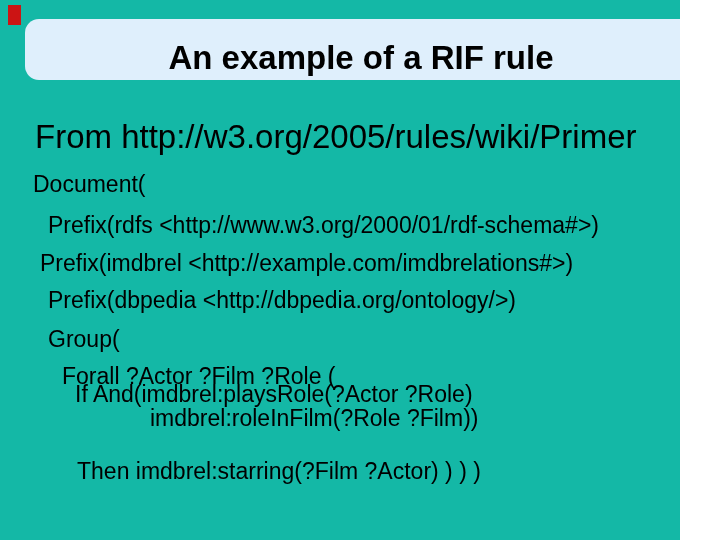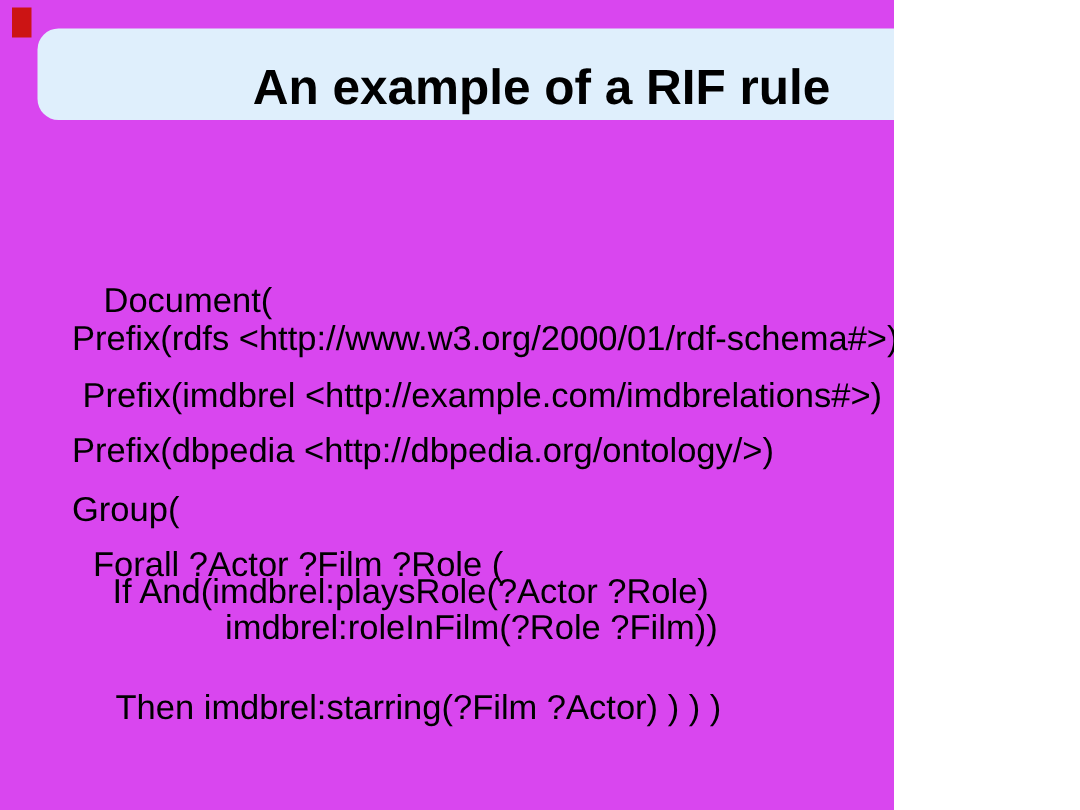--- a/index.html
+++ b/index.html
@@ -3,23 +3,23 @@
 <meta charset="utf-8">
 <style>
   html, body {
     margin: 0;
     padding: 0;
     background: #ffffff;
     font-family: "Liberation Sans", sans-serif;
   }
   .slide {
     position: relative;
-    width: 596px;
+    width: 680px;
     height: 540px;
-    background: #d946ef;
+    background: #14b8a6;
     overflow: hidden;
   }
   .corner-mark {
     position: absolute;
     background: #cc1414;
   }
   .corner-mark.tl { left: 8px; top: 5px; width: 13px; height: 20px; }
   .corner-mark.tr { left: 701px; top: 21px; width: 14px; height: 17px; }
   .title-bar {
     position: absolute;
@@ -65,25 +65,26 @@
 <body>
 
 <div class="slide">
 
   <div class="corner-mark tl" style="background: rgb(204, 20, 20);"></div>
   <div class="corner-mark tr" style="background: rgb(204, 20, 20);"></div>
 
   <div class="title-bar" style="background: rgb(223, 239, 252);"></div>
   <div class="title-text">An example of a RIF rule</div>
 
+  <div class="source-line">From http://w3.org/2005/rules/wiki/Primer</div>
 
   <div id="code-block">
-      <div class="code-line" style="left: 33px; top: 188px; color: rgb(0, 0, 0); margin-left: 36px;">Document(</div>
+      <div class="code-line" style="left: 33px; top: 172px; color: rgb(0, 0, 0);">Document(</div>
       <div class="code-line" style="left: 48px; top: 213px; color: rgb(0, 0, 0);">Prefix(rdfs &lt;http://www.w3.org/2000/01/rdf-schema#&gt;)</div>
-      <div class="code-line" style="left: 55px; top: 251px; color: rgb(0, 0, 0);">Prefix(imdbrel &lt;http://example.com/imdbrelations#&gt;)</div>
+      <div class="code-line" style="left: 40px; top: 251px; color: rgb(0, 0, 0);">Prefix(imdbrel &lt;http://example.com/imdbrelations#&gt;)</div>
       <div class="code-line" style="left: 48px; top: 288px; color: rgb(0, 0, 0);">Prefix(dbpedia &lt;http://dbpedia.org/ontology/&gt;)</div>
       <div class="code-line" style="left: 48px; top: 327px; color: rgb(0, 0, 0);">Group(</div>
       <div class="code-line" style="left: 62px; top: 364px; color: rgb(0, 0, 0);">Forall ?Actor ?Film ?Role (</div>
       <div class="code-line" style="left: 75px; top: 382px; color: rgb(0, 0, 0);">If And(imdbrel:playsRole(?Actor ?Role)</div>
       <div class="code-line" style="left: 150px; top: 406px; color: rgb(0, 0, 0);">imdbrel:roleInFilm(?Role ?Film))</div>
       <div class="code-line" style="left: 77px; top: 459px; color: rgb(0, 0, 0);">Then imdbrel:starring(?Film ?Actor) ) ) )</div>
     </div>
 
 </div>
 

